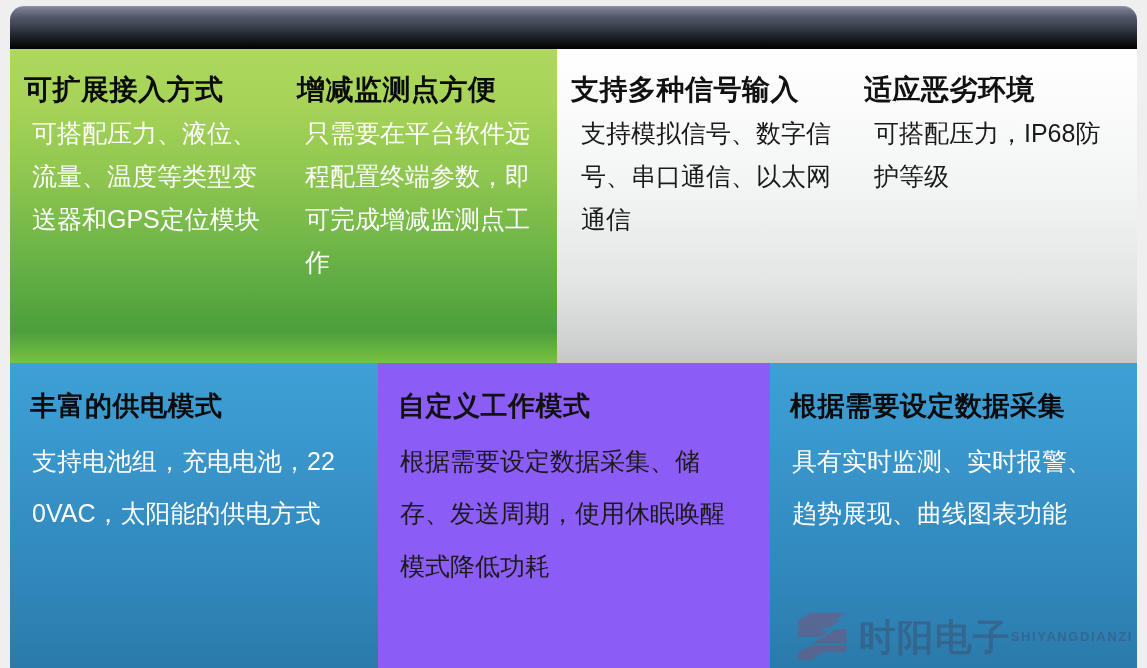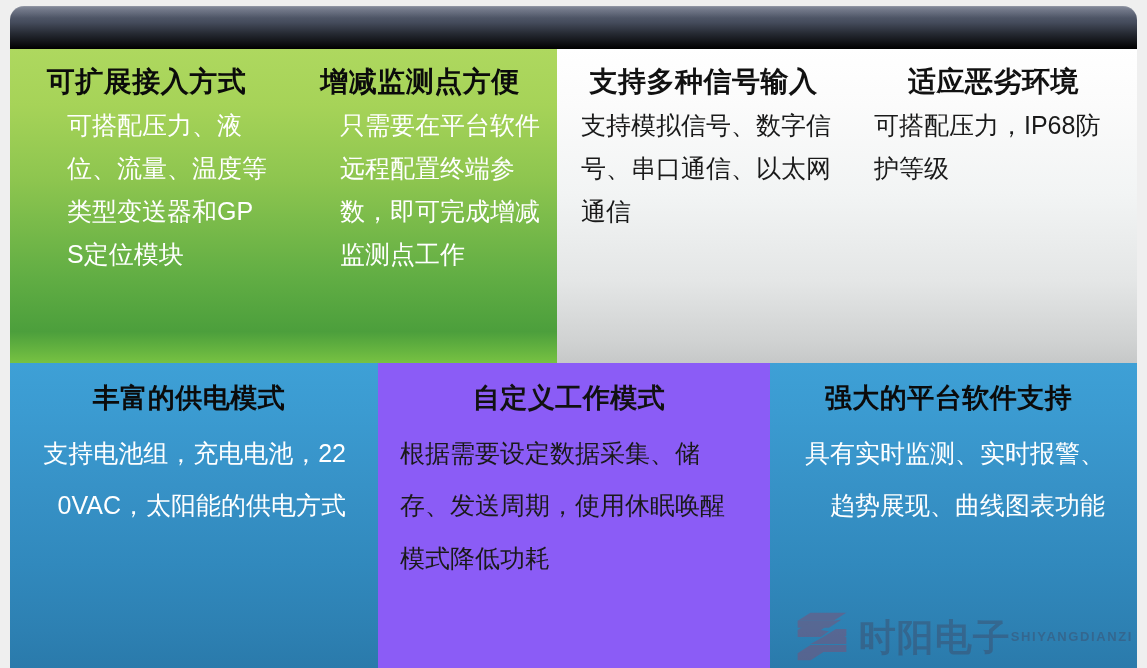--- a/index.html
+++ b/index.html
@@ -123,47 +123,47 @@
   .theme-blue {
     background: linear-gradient(to bottom,
                 #3ea0d6 0%,
                 #3b9bd1 16%,
                 #3792c7 40%,
                 #3189bd 66%,
                 #2d80b2 88%,
                 #2a7aab 100%);
   }
   .theme-blue .panel-title { color: #0b0b0b; }
-  .theme-blue .panel-body  { color: #ffffff; text-align: right; }
+  .theme-blue .panel-body  { color: #ffffff; }
 
   
   .panel-title {
     font-size: 28px;
     font-weight: bold;
-    text-align: center;
+    text-align: left;
     line-height: 1.18;
     letter-spacing: 0.5px;
-    margin: 0 0 6px 0;
+    margin: 8px 0 6px 0;
     white-space: nowrap;
   }
   .panel-body {
     font-size: 25px;
     line-height: 1.72;
     text-align: left;
     margin: 0;
     padding: 0 2px;
     word-break: break-all;
   }
 
   .row-bottom .panel { padding: 20px 30px 10px 20px; }
   .row-bottom .panel-title { font-size: 27px; margin-bottom: 12px; }
   .row-bottom .panel-body { font-size: 25px; line-height: 2.1; }
 
   .row-top .p1 .panel-body,
-  .row-top .p3 .panel-body { padding-left: 8px; margin-left: 35px; }
+  .row-top .p3 .panel-body { padding-left: 8px; }
   .row-top .p2 .panel-body,
   .row-top .p4 .panel-body { padding-left: 10px; }
 
   
   .watermark {
     position: absolute;
     right: 4px;
     bottom: 2px;
     display: flex;
     align-items: center;
@@ -224,21 +224,21 @@
       <div class="panel-title">丰富的供电模式</div>
       <div class="panel-body">支持电池组，充电电池，220VAC，太阳能的供电方式</div>
     </div>
 
     <div class="panel p2 theme-lightflat">
       <div class="panel-title">自定义工作模式</div>
       <div class="panel-body">根据需要设定数据采集、储存、发送周期，使用休眠唤醒模式降低功耗</div>
     </div>
 
     <div class="panel p3 theme-blue">
-      <div class="panel-title">强大的平台软件支持</div>
+      <div class="panel-title">根据需要设定数据采集</div>
       <div class="panel-body">具有实时监测、实时报警、趋势展现、曲线图表功能</div>
 
       <div class="watermark">
         <span class="wm-mark">
           <svg viewBox="0 0 100 100" width="58" height="58" aria-hidden="true">
             <g fill="#8a4a6e">
               <polygon points="8,22 30,8 92,8 70,22"></polygon>
               <polygon points="8,22 8,34 62,34 84,20 70,22"></polygon>
               <polygon points="8,38 30,24 70,24 48,38"></polygon>
               <polygon points="8,38 8,50 48,50 62,40 48,38"></polygon>

